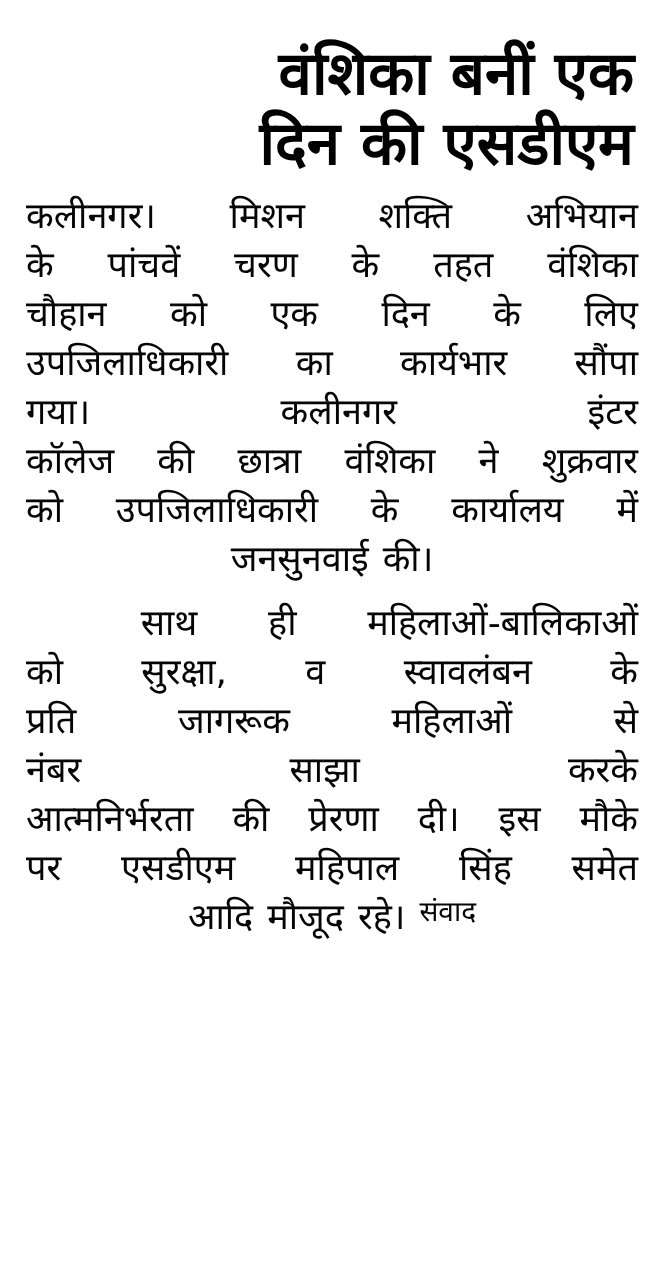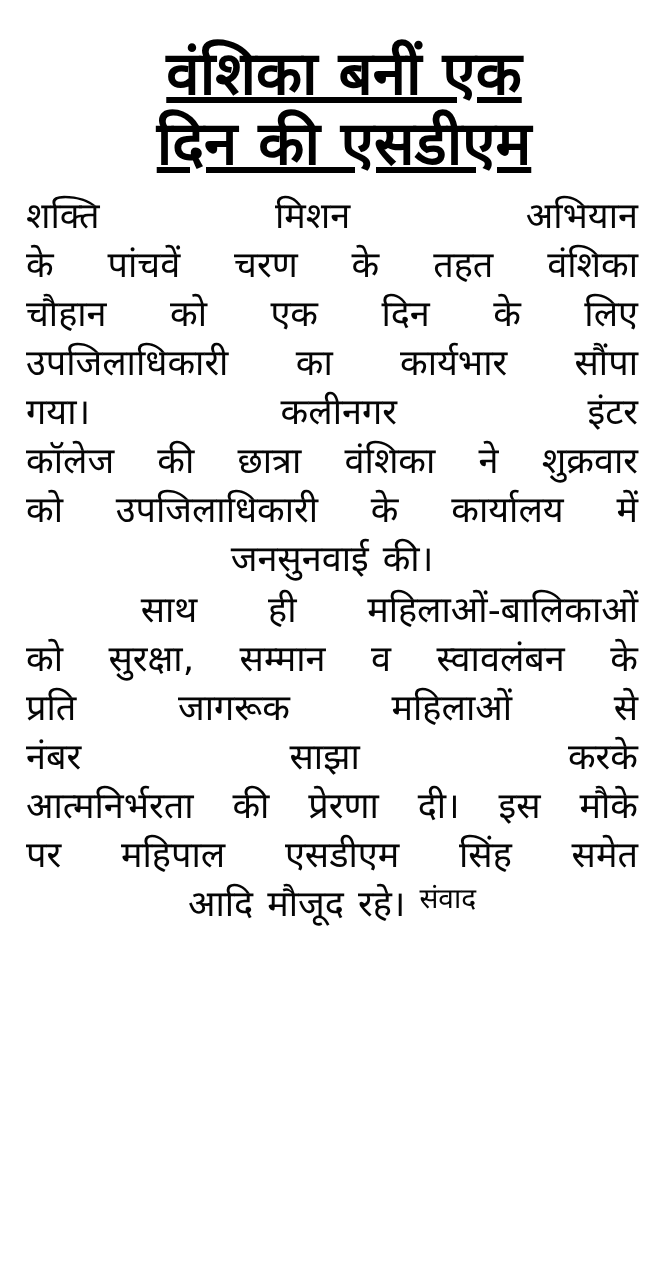--- a/index.html
+++ b/index.html
@@ -21,39 +21,38 @@
     background: #ffffff;
     position: relative;
   }
   .headline {
     font-family: "DejaVu Sans", sans-serif;
     font-weight: bold;
     font-size: 60px;
     line-height: 1.17;
     color: #000000;
     letter-spacing: 0px;
-    text-align: center;
+    text-align: right;
     margin: 0 0 14px 0;
     padding-left: 28px;
     padding-right: 4px;
-    text-decoration: underline;
   }
   .article-body {
     font-family: "DejaVu Sans", sans-serif;
     font-size: 36px;
     line-height: 1.36;
     color: #050505;
     text-align: justify;
     text-justify: inter-word;
   }
   .article-body p {
     margin: 0;
   }
   .article-body p + p {
-    margin-top: 2px;
+    margin-top: 15px;
   }
   .para-indent {
     display: inline-block;
     width: 44px;
   }
   .credit {
     font-size: 28px;
     font-weight: normal;
   }
   
@@ -79,22 +78,23 @@
 
   <h1 class="headline">
     <div>वंशिका बनीं एक</div>
     <div>दिन की एसडीएम</div>
   </h1>
 
   <div class="article-body">
 
     <p>
       <span class="line">
+        <span>कलीनगर।</span>
+        <span>मिशन</span>
         <span>शक्ति</span>
-        <span>मिशन</span>
         <span>अभियान</span>
       </span>
       <span class="line">
         <span>के</span>
         <span>पांचवें</span>
         <span>चरण</span>
         <span>के</span>
         <span>तहत</span>
         <span>वंशिका</span>
       </span>
@@ -141,21 +141,20 @@
     <p>
       <span class="line">
         <span class="para-indent"></span>
         <span>साथ</span>
         <span>ही</span>
         <span>महिलाओं-बालिकाओं</span>
       </span>
       <span class="line">
         <span>को</span>
         <span>सुरक्षा,</span>
-        <span>सम्मान</span>
         <span>व</span>
         <span>स्वावलंबन</span>
         <span>के</span>
       </span>
       <span class="line">
         <span>प्रति</span>
         <span>जागरूक</span>
         <span>महिलाओं</span>
         <span>से</span>
       </span>
@@ -167,22 +166,22 @@
       <span class="line">
         <span>आत्मनिर्भरता</span>
         <span>की</span>
         <span>प्रेरणा</span>
         <span>दी।</span>
         <span>इस</span>
         <span>मौके</span>
       </span>
       <span class="line">
         <span>पर</span>
+        <span>एसडीएम</span>
         <span>महिपाल</span>
-        <span>एसडीएम</span>
         <span>सिंह</span>
         <span>समेत</span>
       </span>
       <span class="line last">
         <span>आदि</span>
         <span>मौजूद</span>
         <span>रहे।</span>
         <span class="credit">संवाद</span>
       </span>
     </p>

